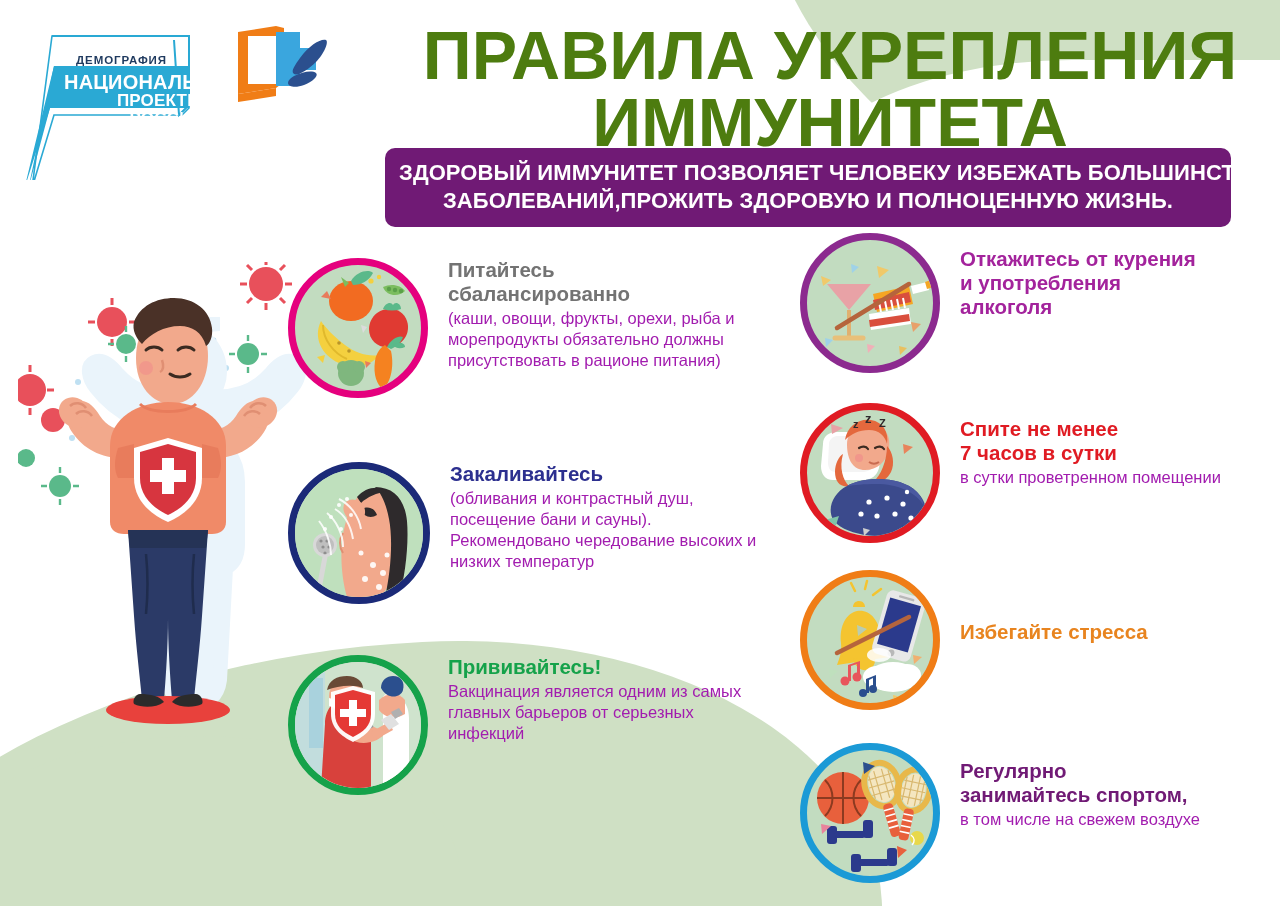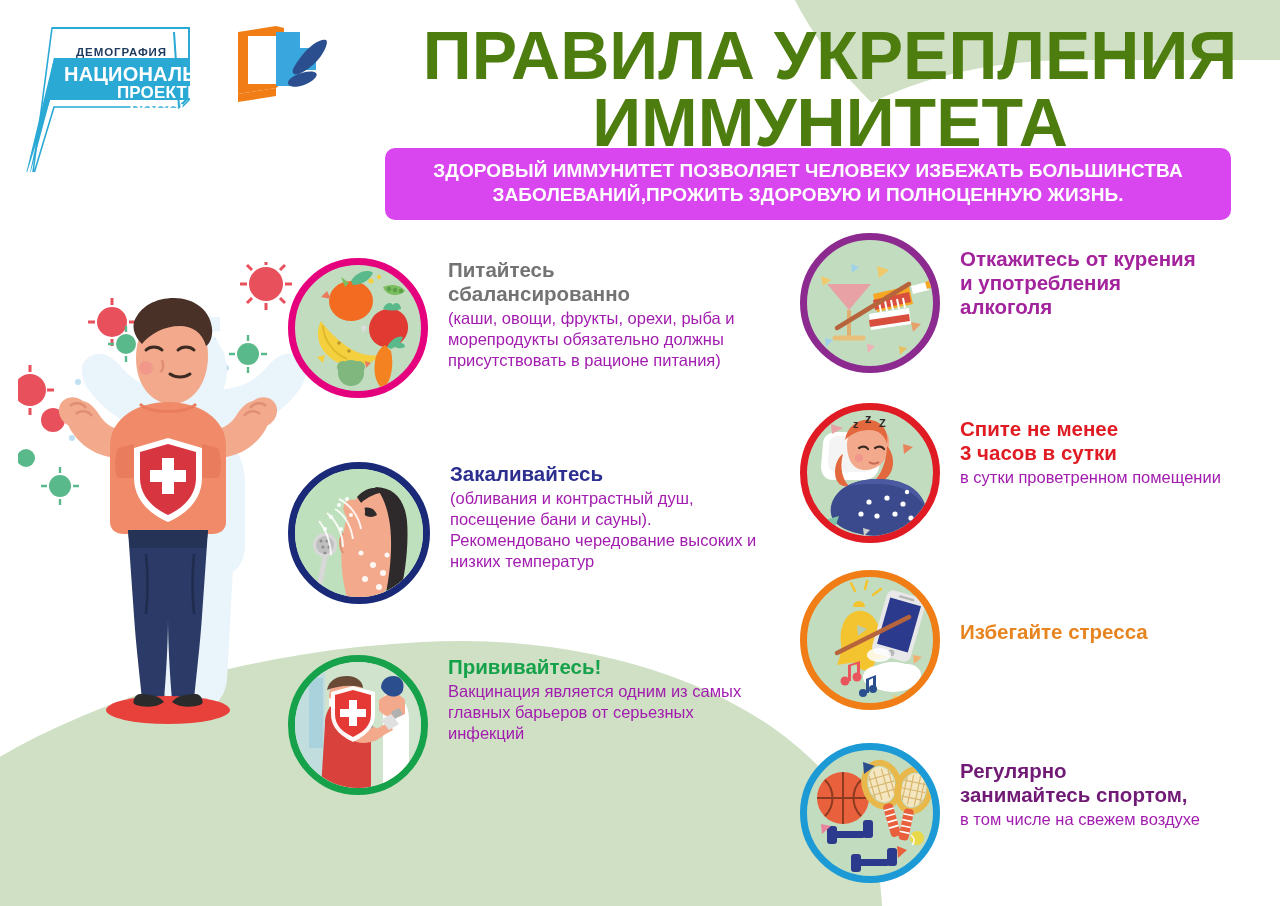--- a/index.html
+++ b/index.html
@@ -24,21 +24,21 @@
     position:absolute;left:-180px;bottom:-210px;width:1060px;height:470px;
     background:#cfe0c4;border-radius:58% 42% 0 0 / 70% 60% 0 0;
     transform:rotate(-3deg);
   }
   .bg-sage-bottom2{
     position:absolute;left:-60px;bottom:-60px;width:520px;height:230px;
     background:#cfe0c4;border-radius:50% 50% 0 0/60% 60% 0 0;
   }
 
   
-  .np-logo{position:absolute;left:14px;top:12px;width:230px;height:160px;}
+  .np-logo{position:absolute;left:14px;top:20px;width:230px;height:160px;}
   .np-demo-label{
     position:absolute;left:62px;top:34px;
     font-size:11.5px;font-weight:bold;letter-spacing:.9px;color:#1f3a5f;
   }
   .np-text{
     position:absolute;left:50px;top:52px;width:140px;
     text-align:right;color:#ffffff;font-weight:bold;line-height:1.02;
     font-size:20px;letter-spacing:.2px;
   }
   .np-text div{white-space:nowrap;}
@@ -51,24 +51,24 @@
   .title{
     position:absolute;left:400px;top:22px;width:860px;
     text-align:center;color:#4d7c0f;font-weight:bold;
     font-size:68px;line-height:.98;letter-spacing:0px;
   }
   .title .l2{display:block;}
 
   
   .banner{
     position:absolute;left:385px;top:148px;width:818px;
-    background:#d946ef;border-radius:10px;
+    background:#701a75;border-radius:10px;
     padding:11px 14px 13px;
     text-align:center;color:#ffffff;font-weight:bold;
-    font-size:19px;line-height:1.25;letter-spacing:.1px;
+    font-size:22px;line-height:1.25;letter-spacing:.1px;
   }
   .banner div{white-space:nowrap;}
 
   
   .tip{position:absolute;display:flex;align-items:flex-start;}
   .circle{
     position:relative;flex:0 0 auto;border-radius:50%;
     background:#c2dcc0;box-sizing:border-box;overflow:hidden;
   }
   .tiptext{margin-left:20px;}
@@ -435,21 +435,21 @@
         <path d="M24 14 l12 4 l-11 6 z" fill="#e8a2a6"></path>
         <path d="M96 34 l10 3 l-9 7 z" fill="#e8845c"></path>
         <path d="M18 110 l14 -4 l-4 12 z" fill="#7fc4a8"></path>
         <path d="M94 116 l10 -2 l-4 10 z" fill="#2b4f8e"></path>
         <path d="M56 118 l7 2 l-6 6 z" fill="#cfcfcf"></path>
       </svg>
     </div>
     <div class="tiptext">
       <div class="tiptitle">
         <div>Спите не менее</div>
-        <div>3 часов в сутки</div>
+        <div>7 часов в сутки</div>
       </div>
       <div class="tipbody">в сутки проветренном помещении</div>
     </div>
   </div>
 
   <div class="tip tip-stress">
     <div class="circle">
       <svg width="126" height="126" viewBox="0 0 126 126">
         <path d="M34 66 c-2 -18 6 -30 16 -32 c12 -2 22 8 24 26 c1 10 4 16 8 20 l-52 8 c2 -6 5 -12 4 -22 z" fill="#f4c430"></path>
         <path d="M46 30 c0 -4 3 -6 6 -6 c4 0 6 3 6 6 z" fill="#f4c430"></path>

